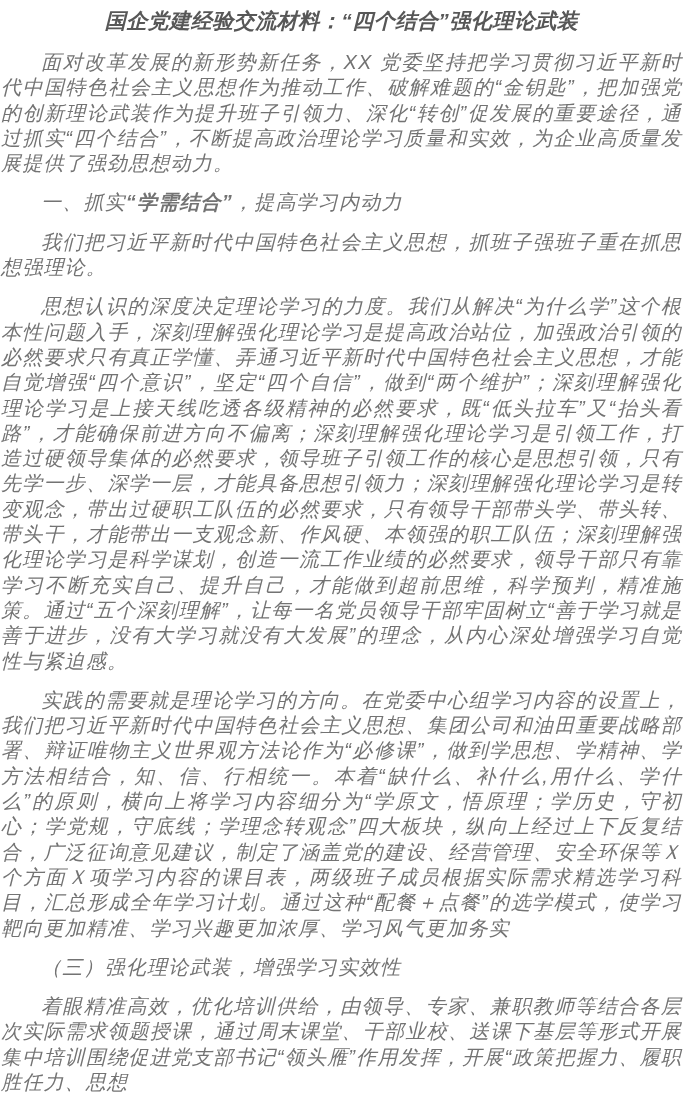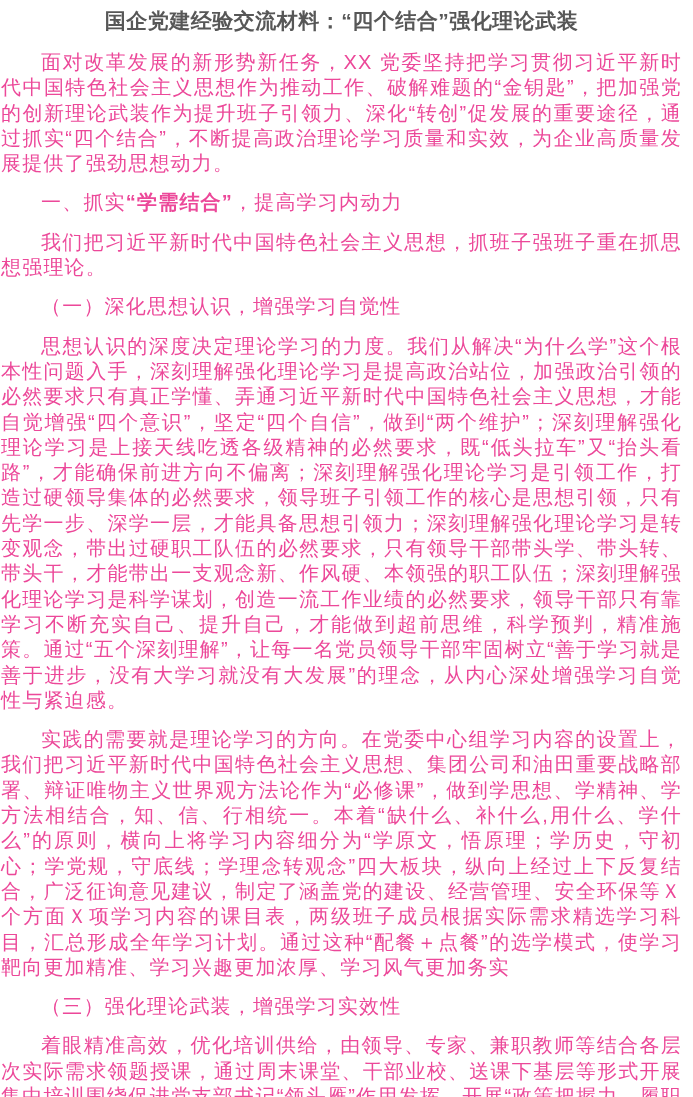--- a/index.html
+++ b/index.html
@@ -7,55 +7,55 @@
     width:693px;height:1097px;overflow:hidden;
     background:#ffffff;
     font-family:"Liberation Sans","DejaVu Sans",sans-serif;
     color:#595959;
   }
   .doc{
     width:693px;height:1097px;
     box-sizing:border-box;
     padding:6px 11px 0 1px;
     overflow:hidden;
+    font-style:italic;
   }
   .doc-title{
     font-size:21px;
     font-weight:bold;
     line-height:30px;
     text-align:center;
     letter-spacing:0.5px;
     margin:0 0 10px 0;
     color:#575757;
   }
   .block{
     font-size:20px;
     line-height:25.3px;
     letter-spacing:1.2px;
     text-align:justify;
     text-indent:2em;
     margin:14px 0;
-    color:#ec4899;
+    color:#737373;
   }
   .block .b{font-weight:bold;}
 </style>
 </head>
 <body>
 
 <div class="doc">
 
   <h1 class="doc-title">国企党建经验交流材料：“四个结合”强化理论武装</h1>
 
   <p class="block">面对改革发展的新形势新任务，XX 党委坚持把学习贯彻习近平新时代中国特色社会主义思想作为推动工作、破解难题的“金钥匙”，把加强党的创新理论武装作为提升班子引领力、深化“转创”促发展的重要途径，通过抓实“四个结合”，不断提高政治理论学习质量和实效，为企业高质量发展提供了强劲思想动力。</p>
 
   <p class="block"><span>一、抓实</span><span class="b">“学需结合”</span><span>，提高学习内动力</span></p>
 
   <p class="block">我们把习近平新时代中国特色社会主义思想，抓班子强班子重在抓思想强理论。</p>
 
-  <p class="block"><span>（一）深化思想认识，增强学习自觉性</span><span class="b"></span><span></span></p>
 
   <p class="block">思想认识的深度决定理论学习的力度。我们从解决“为什么学”这个根本性问题入手，深刻理解强化理论学习是提高政治站位，加强政治引领的必然要求只有真正学懂、弄通习近平新时代中国特色社会主义思想，才能自觉增强“四个意识”，坚定“四个自信”，做到“两个维护”；深刻理解强化理论学习是上接天线吃透各级精神的必然要求，既“低头拉车”又“抬头看路”，才能确保前进方向不偏离；深刻理解强化理论学习是引领工作，打造过硬领导集体的必然要求，领导班子引领工作的核心是思想引领，只有先学一步、深学一层，才能具备思想引领力；深刻理解强化理论学习是转变观念，带出过硬职工队伍的必然要求，只有领导干部带头学、带头转、带头干，才能带出一支观念新、作风硬、本领强的职工队伍；深刻理解强化理论学习是科学谋划，创造一流工作业绩的必然要求，领导干部只有靠学习不断充实自己、提升自己，才能做到超前思维，科学预判，精准施策。通过“五个深刻理解”，让每一名党员领导干部牢固树立“善于学习就是善于进步，没有大学习就没有大发展”的理念，从内心深处增强学习自觉性与紧迫感。</p>
 
 
   <p class="block">实践的需要就是理论学习的方向。在党委中心组学习内容的设置上，我们把习近平新时代中国特色社会主义思想、集团公司和油田重要战略部署、辩证唯物主义世界观方法论作为“必修课”，做到学思想、学精神、学方法相结合，知、信、行相统一。本着“缺什么、补什么,用什么、学什么”的原则，横向上将学习内容细分为“学原文，悟原理；学历史，守初心；学党规，守底线；学理念转观念”四大板块，纵向上经过上下反复结合，广泛征询意见建议，制定了涵盖党的建设、经营管理、安全环保等Ｘ个方面Ｘ项学习内容的课目表，两级班子成员根据实际需求精选学习科目，汇总形成全年学习计划。通过这种“配餐＋点餐”的选学模式，使学习靶向更加精准、学习兴趣更加浓厚、学习风气更加务实</p>
 
   <p class="block"><span>（三）强化理论武装，增强学习实效性</span><span class="b"></span><span></span></p>
 
   <p class="block">着眼精准高效，优化培训供给，由领导、专家、兼职教师等结合各层次实际需求领题授课，通过周末课堂、干部业校、送课下基层等形式开展集中培训围绕促进党支部书记“领头雁”作用发挥，开展“政策把握力、履职胜任力、思想</p>
 

